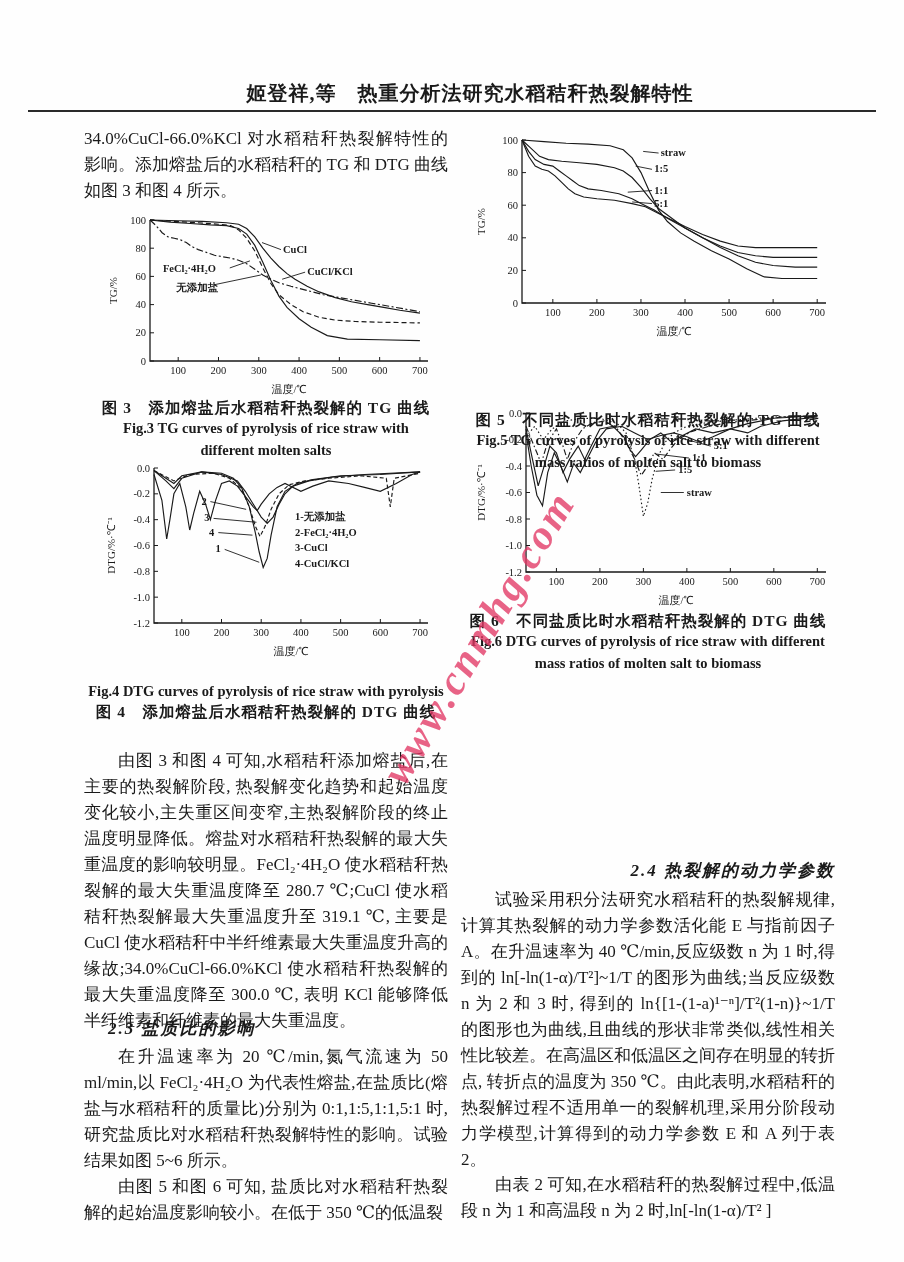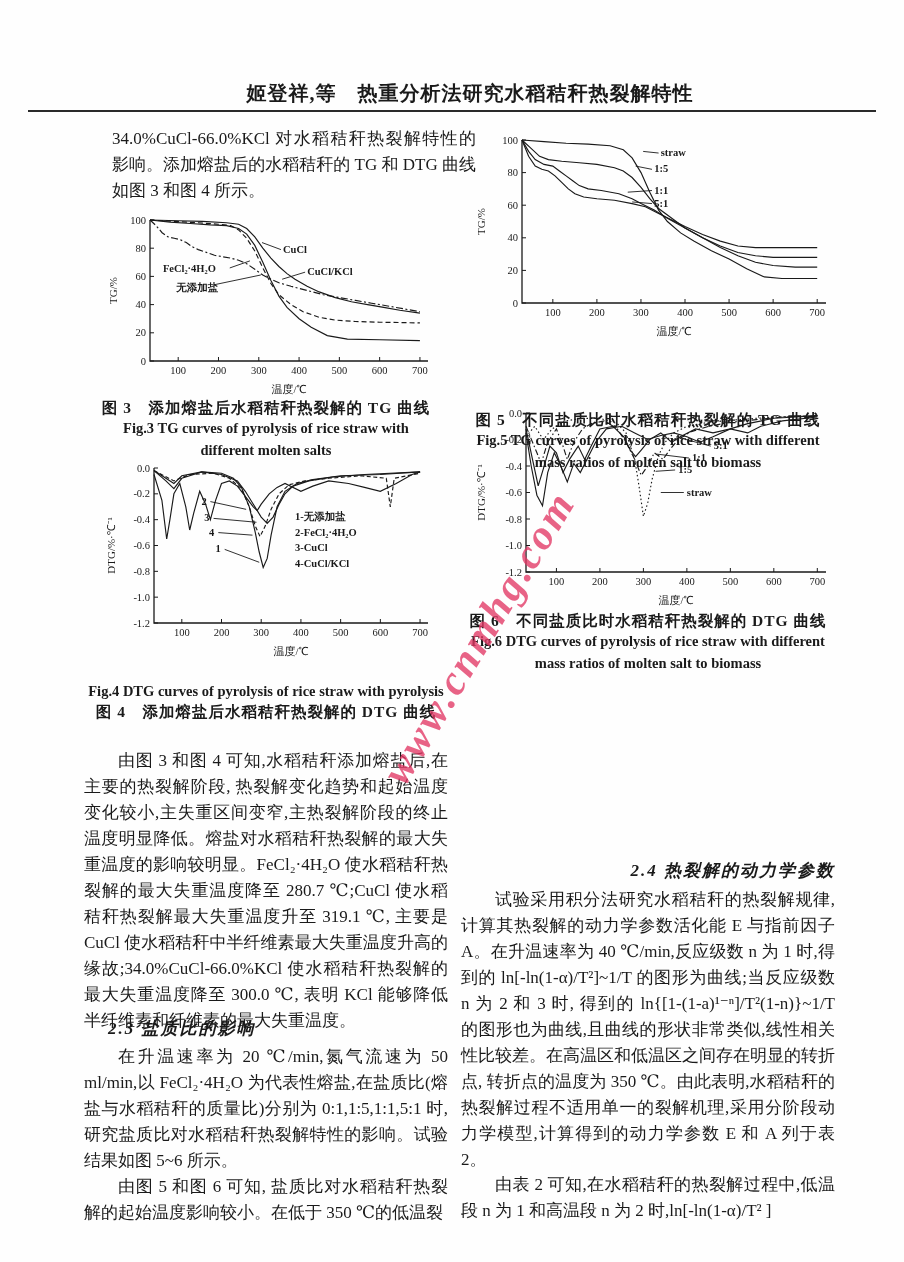--- a/index.html
+++ b/index.html
@@ -26,21 +26,21 @@
   .pagenum{position:absolute;top:1266px;left:795px;font-size:21px;font-weight:bold;letter-spacing:2px;}
 </style>
 </head>
 <body>
 
 <div class="page">
 
   <div class="header-title">姬登祥,等　热重分析法研究水稻秸秆热裂解特性</div>
   <div class="header-rule"></div>
 
-  <div class="para lcol" style="top:126px;margin-left:28px;">34.0%CuCl-66.0%KCl 对水稻秸秆热裂解特性的影响。添加熔盐后的水稻秸秆的 TG 和 DTG 曲线如图 3 和图 4 所示。</div>
+  <div class="para lcol" style="top:126px;">34.0%CuCl-66.0%KCl 对水稻秸秆热裂解特性的影响。添加熔盐后的水稻秸秆的 TG 和 DTG 曲线如图 3 和图 4 所示。</div>
 
   <svg class="chart" style="left:106px;top:213px;" width="332" height="182">
       <path d="M44 7 L44 148 L322 148" fill="none" stroke="#1a1a1a" stroke-width="1.3"></path>
       <line x1="72.20289855072464" y1="148" x2="72.20289855072464" y2="144" stroke="#1a1a1a" stroke-width="1"></line>
       <text x="72.20289855072464" y="161" text-anchor="middle" class="tick">100</text>
       <line x1="112.4927536231884" y1="148" x2="112.4927536231884" y2="144" stroke="#1a1a1a" stroke-width="1"></line>
       <text x="112.4927536231884" y="161" text-anchor="middle" class="tick">200</text>
       <line x1="152.7826086956522" y1="148" x2="152.7826086956522" y2="144" stroke="#1a1a1a" stroke-width="1"></line>
       <text x="152.7826086956522" y="161" text-anchor="middle" class="tick">300</text>
       <line x1="193.07246376811597" y1="148" x2="193.07246376811597" y2="144" stroke="#1a1a1a" stroke-width="1"></line>

